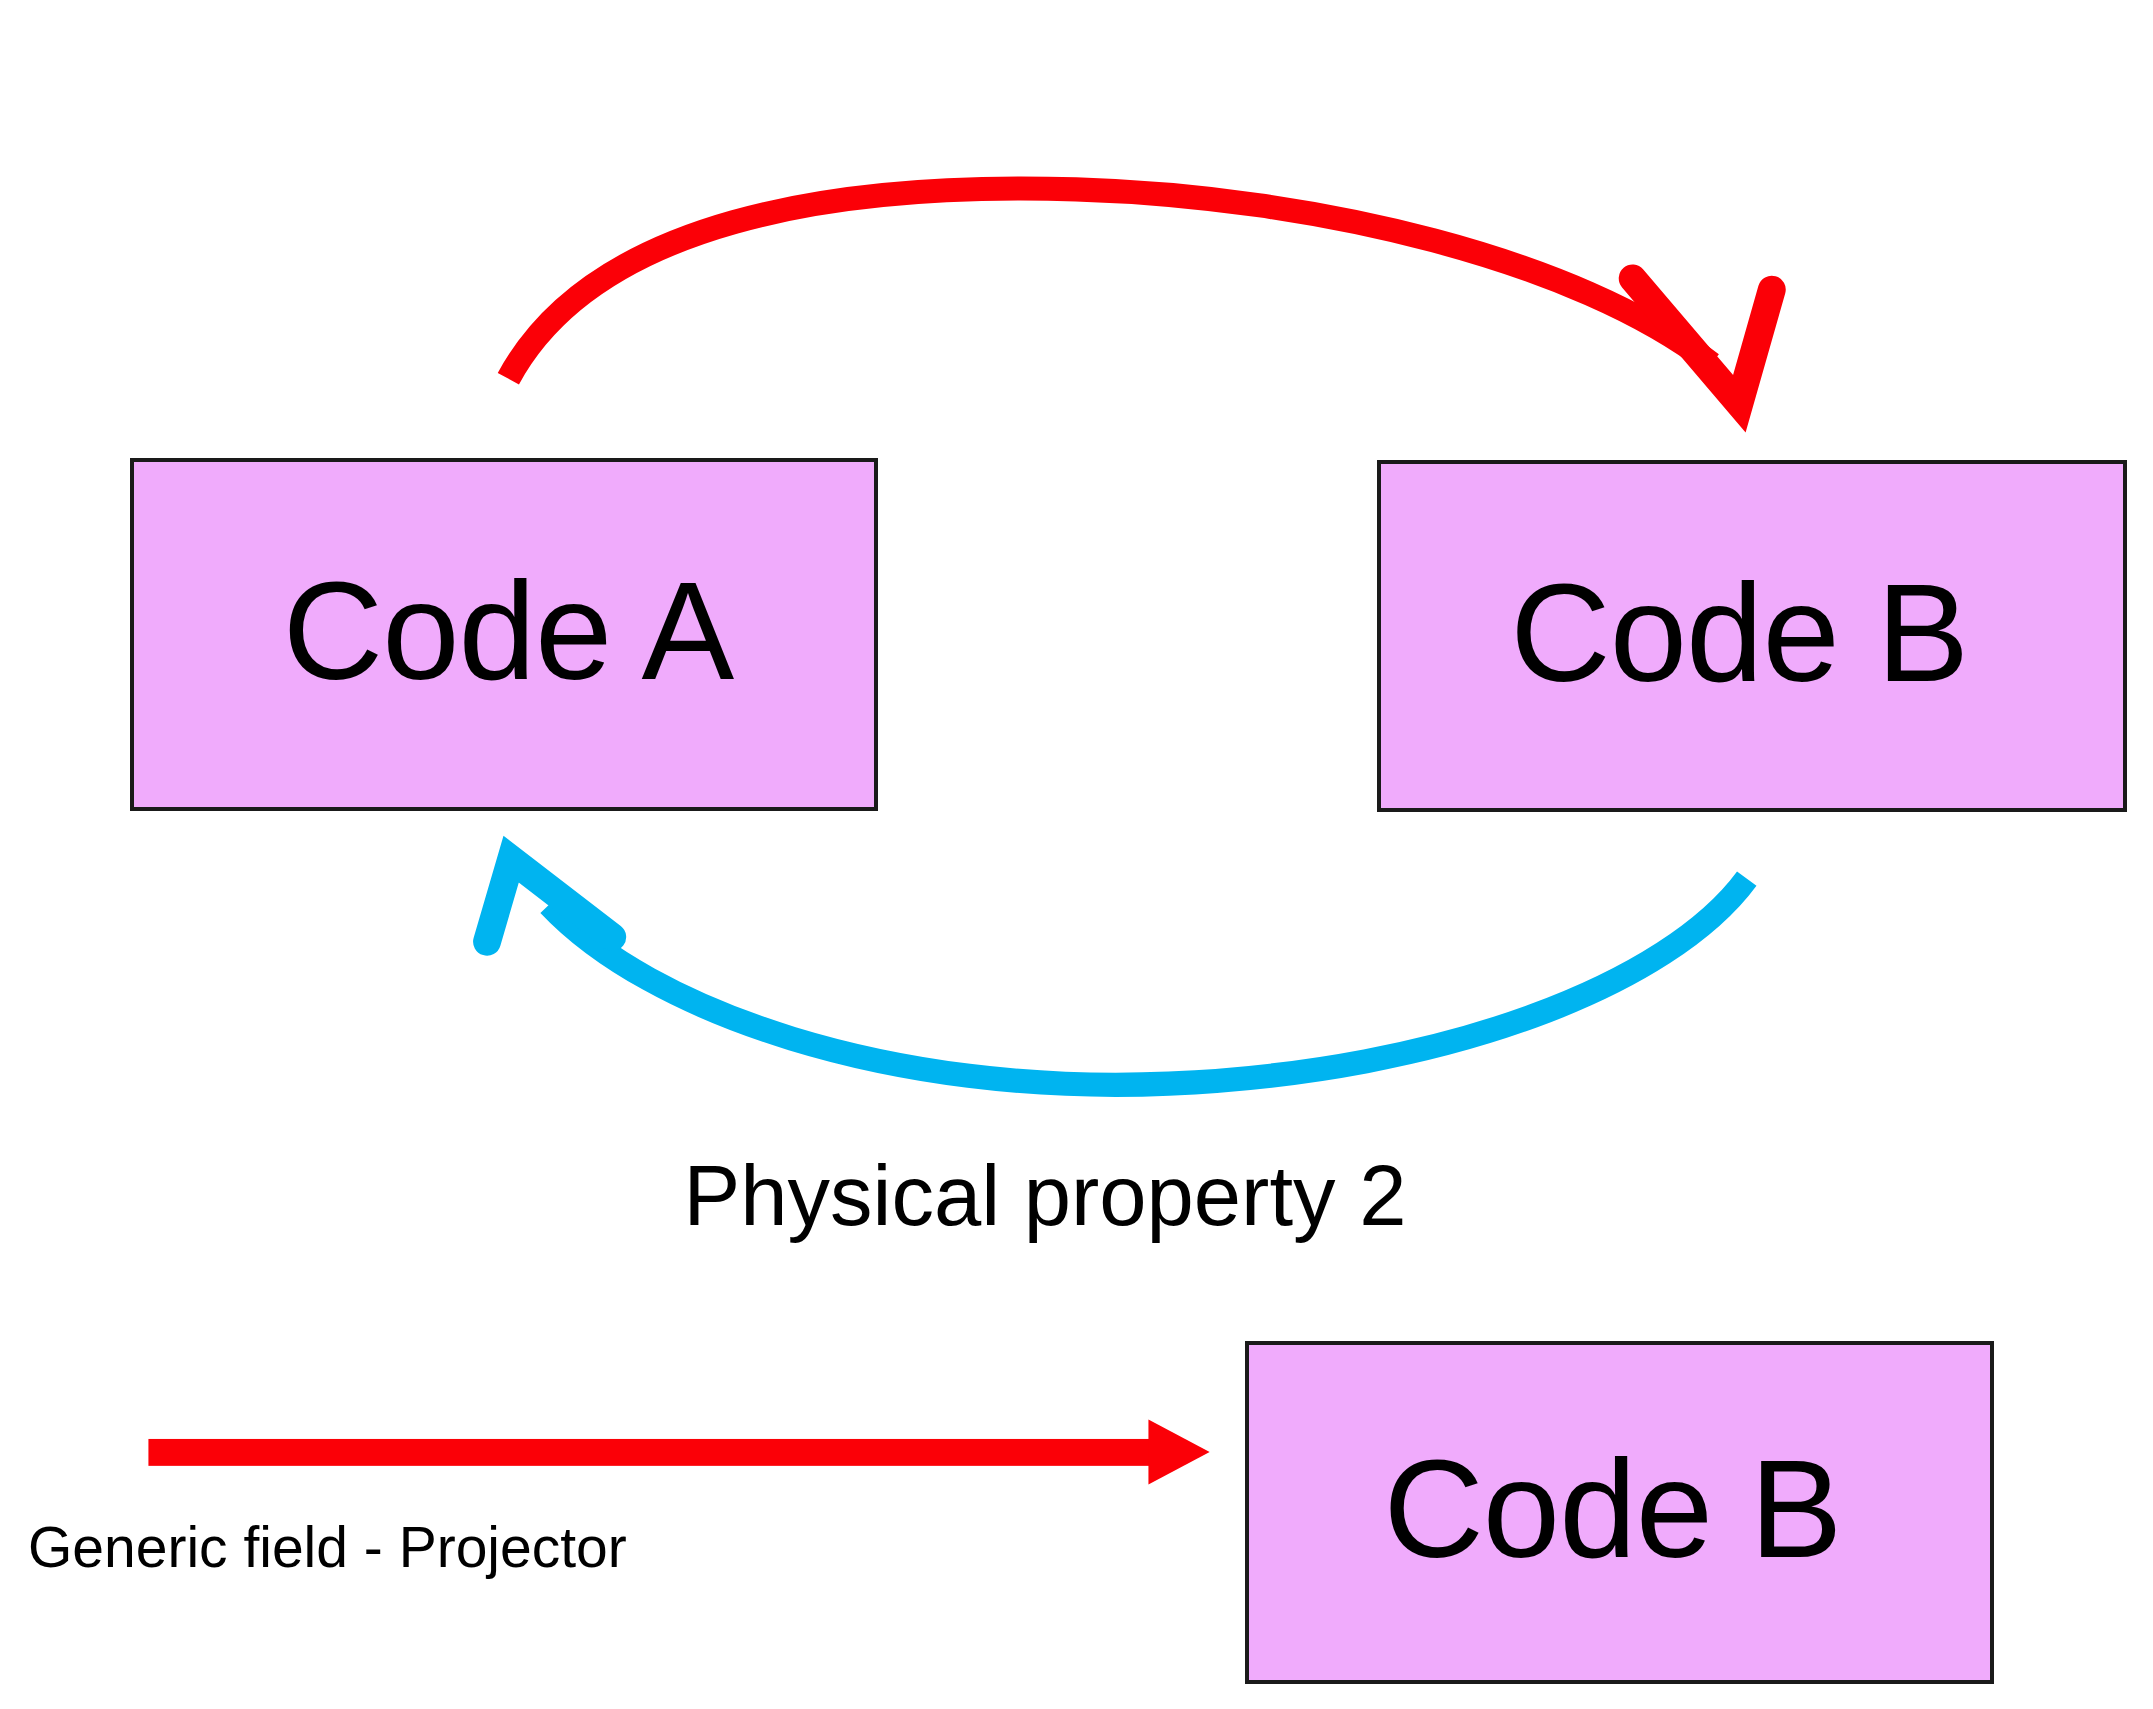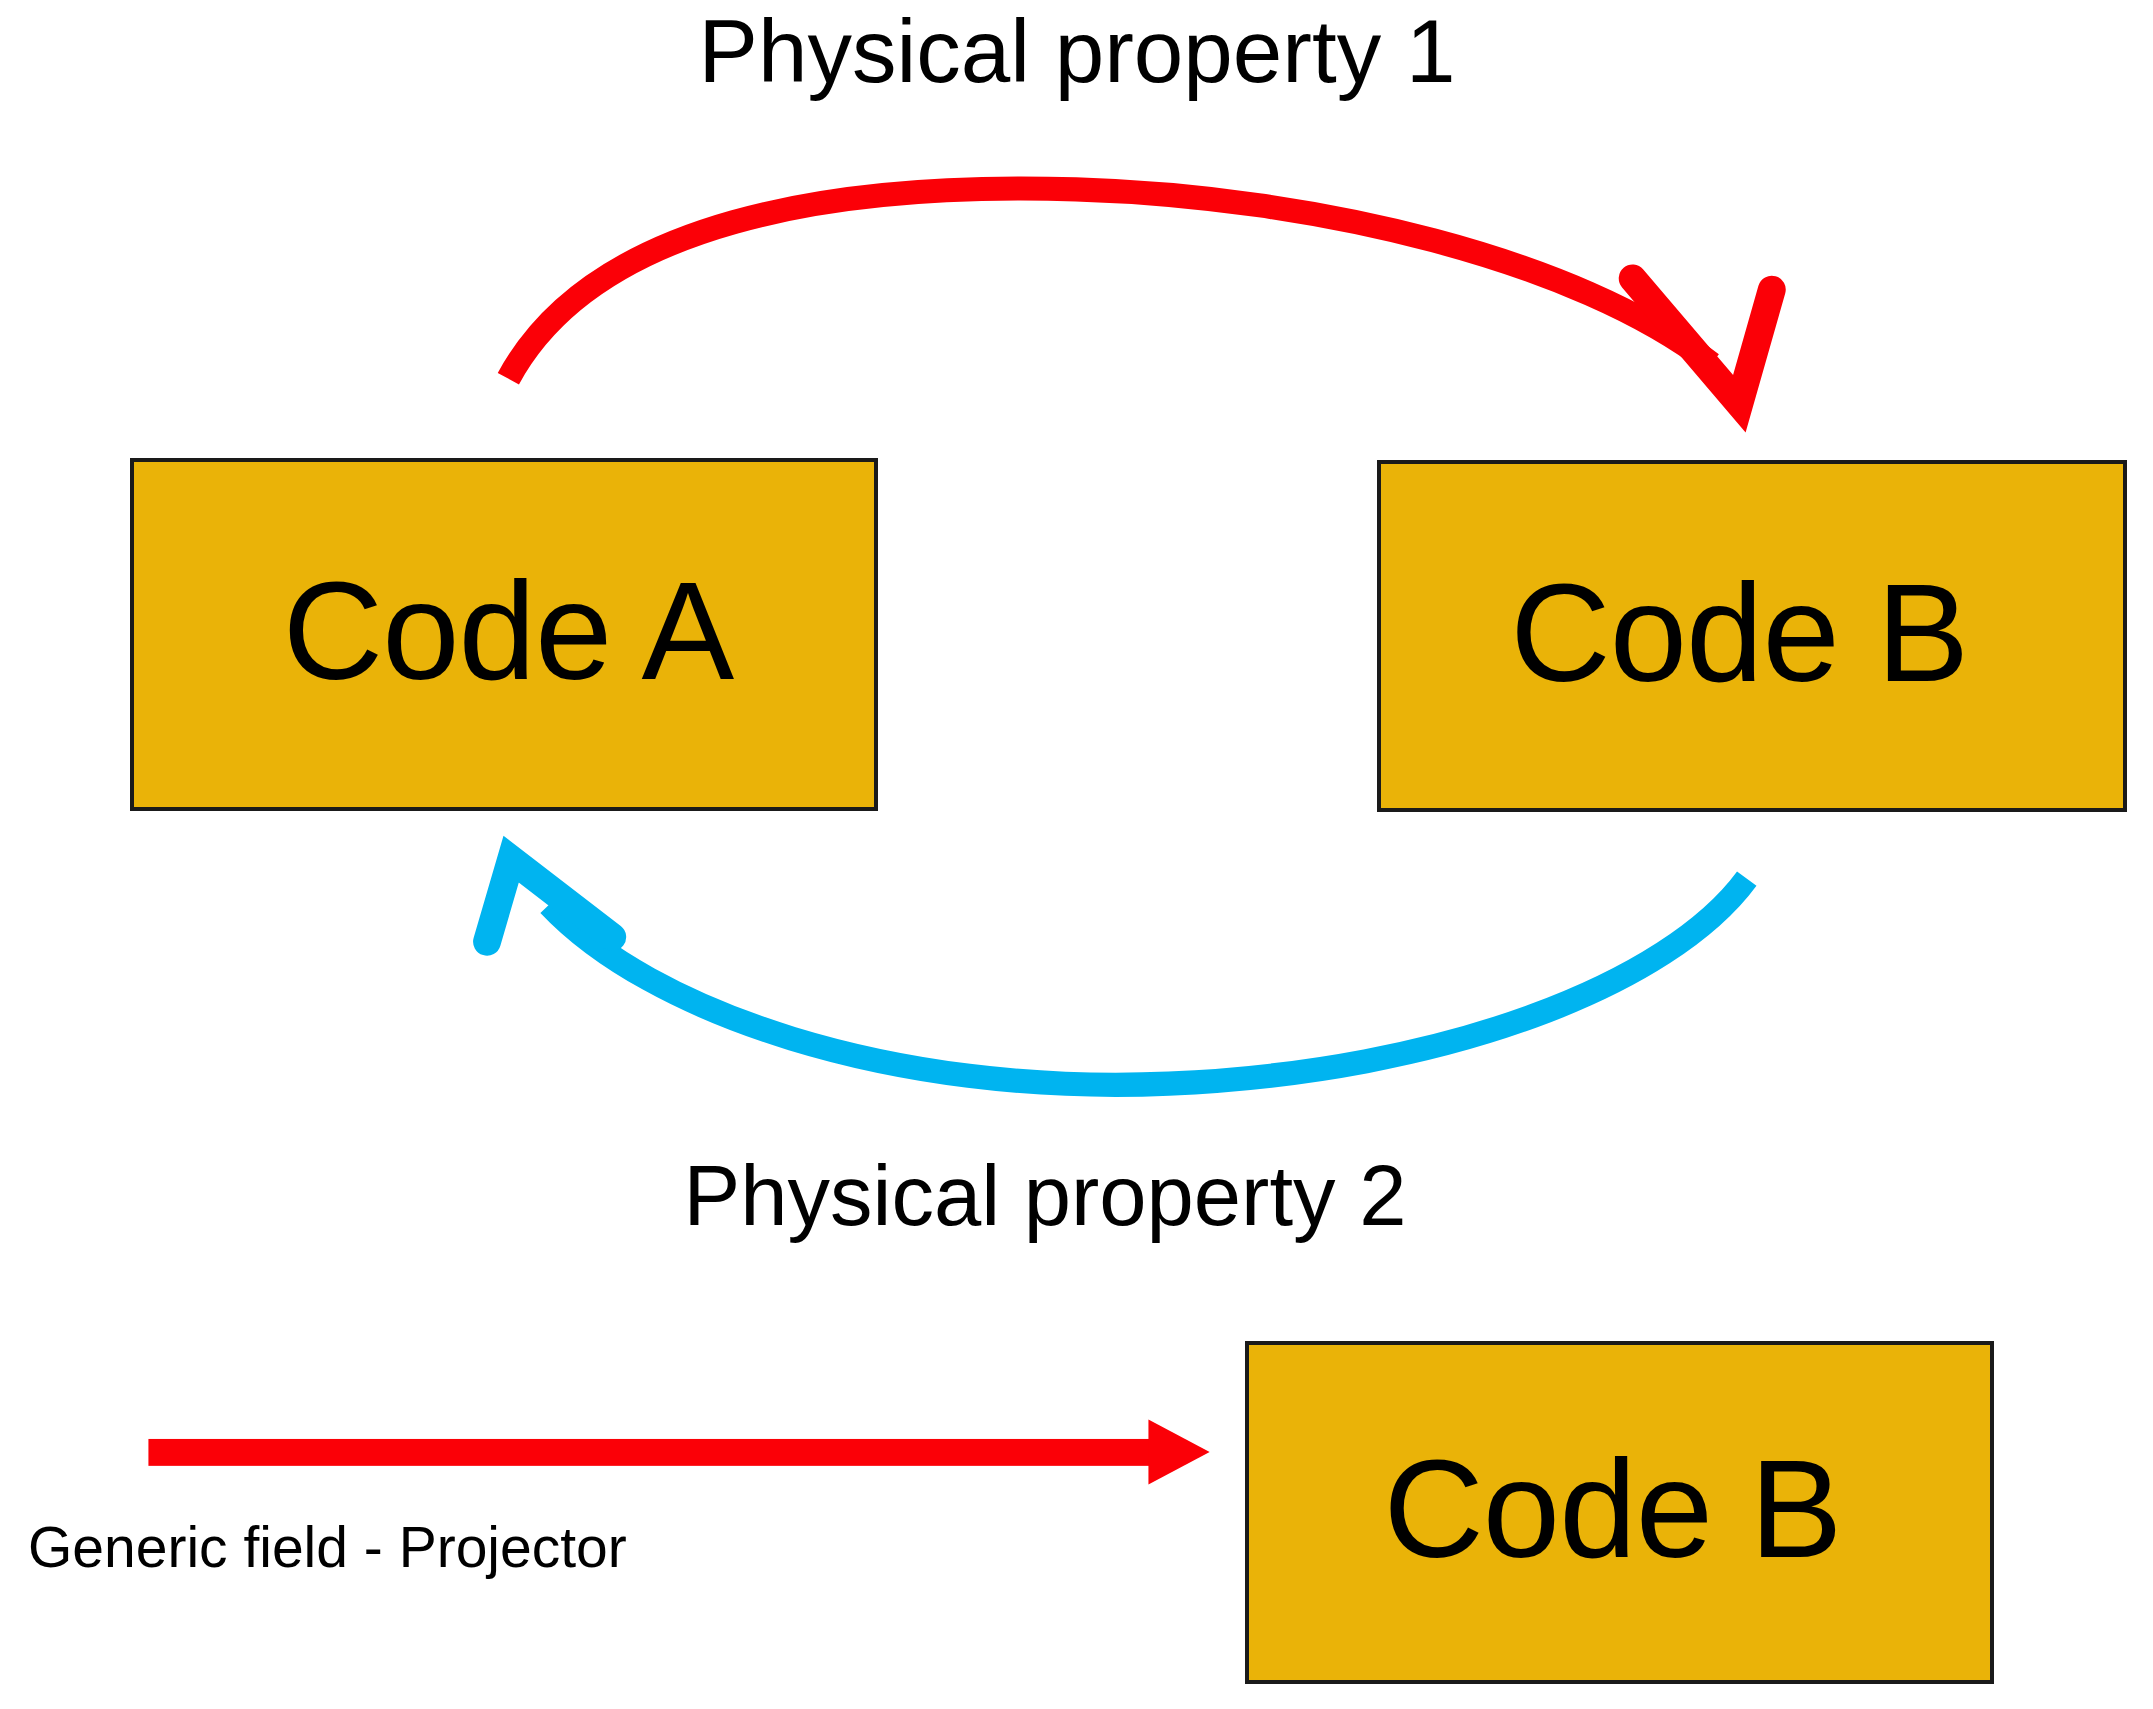--- a/index.html
+++ b/index.html
@@ -14,21 +14,21 @@
     height: 1710px;
     background: #ffffff;
     overflow: hidden;
     font-family: "Liberation Sans", sans-serif;
   }
 
   
   .code-box {
     position: absolute;
     box-sizing: border-box;
-    background: #eab308;
+    background: #f0abfc;
     border: 4.6px solid #1a1a1a;
     display: flex;
     align-items: center;
     justify-content: center;
     padding-left: 8px;
   }
   .code-box .box-label {
     font-family: "Liberation Sans", sans-serif;
     font-size: 139px;
     line-height: 1;
@@ -84,21 +84,20 @@
     width: 2154px;
     height: 1710px;
     pointer-events: none;
   }
 </style>
 </head>
 <body>
 
 <div id="stage">
 
-  <div class="diagram-label" id="label-prop-1">Physical property 1</div>
 
   <svg id="arrow-layer" viewBox="0 0 2322 1843" xmlns="http://www.w3.org/2000/svg">
 
     <g>
       <path d="M 548 408
                C 640 238, 900 196, 1160 204
                C 1420 212, 1700 280, 1845 392" fill="none" stroke="#FB0007" stroke-width="26" stroke-linecap="butt"></path>
 
       <path d="M 1760 300 L 1875 435 L 1910 312" fill="none" stroke="#FB0007" stroke-width="30" stroke-linecap="round" stroke-linejoin="miter"></path>
     </g>

